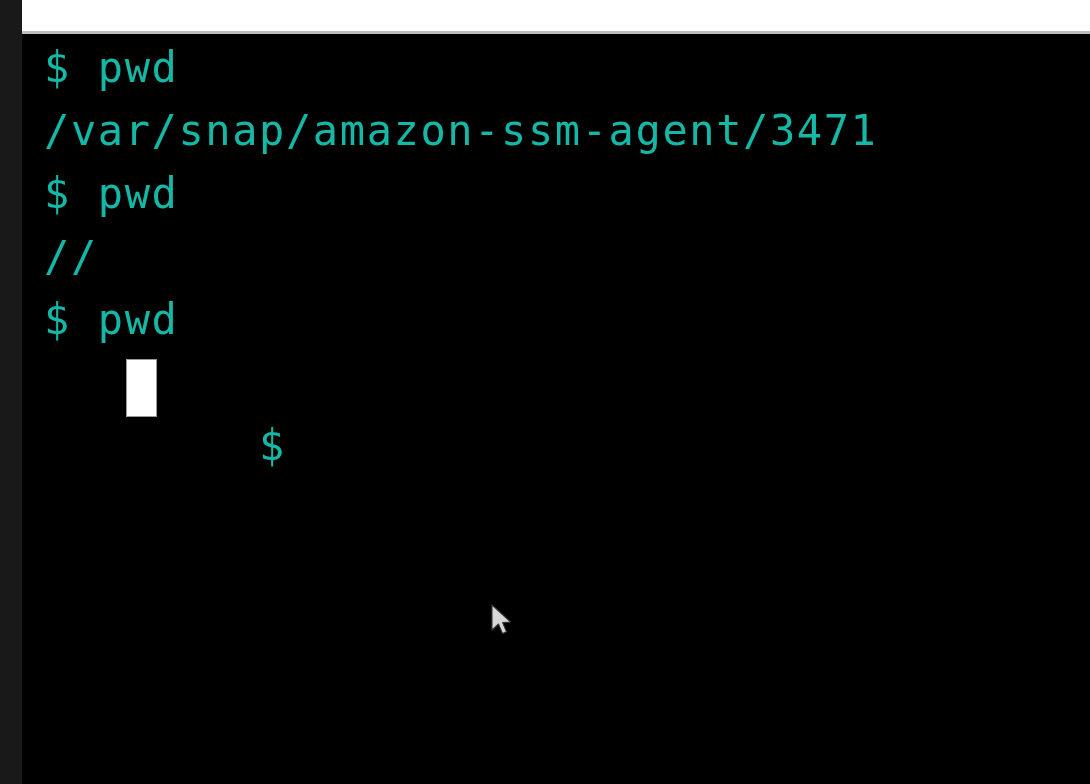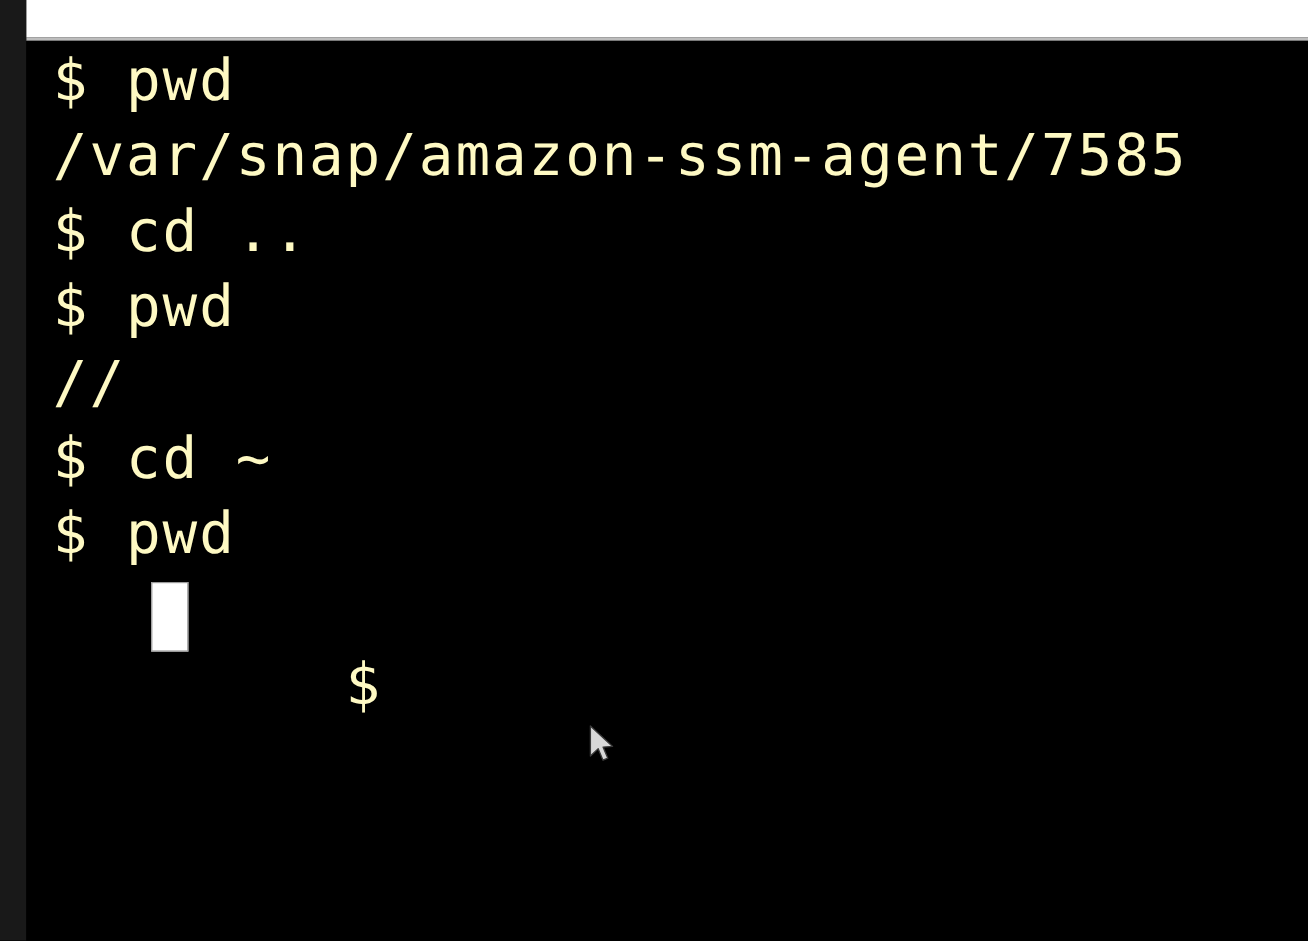--- a/index.html
+++ b/index.html
@@ -56,23 +56,23 @@
   #terminal-lines {
     position: absolute;
     left: 22px;
     top: 2px;
     right: 0;
   }
   .term-line {
     height: 63px;
     line-height: 63px;
     white-space: pre;
-    color: #fef9c3;
+    color: #14b8a6;
     font-family: "DejaVu Sans Mono", monospace;
-    font-size: 48px;
+    font-size: 42px;
     letter-spacing: 1.6px;
     font-weight: 400;
   }
   .term-line.prompt-line {
     position: relative;
   }
   
   #block-cursor {
     position: absolute;
     left: 82px;
@@ -101,25 +101,23 @@
   <div id="left-gutter"></div>
 
   <div id="top-band"></div>
 
   <div id="band-separator"></div>
 
   <div id="terminal">
     <div id="terminal-lines">
 
       <div class="term-line">$ pwd</div>
-      <div class="term-line">/var/snap/amazon-ssm-agent/7585</div>
-      <div class="term-line">$ cd ..</div>
+      <div class="term-line">/var/snap/amazon-ssm-agent/3471</div>
       <div class="term-line">$ pwd</div>
       <div class="term-line">//</div>
-      <div class="term-line">$ cd ~</div>
       <div class="term-line">$ pwd</div>
 
       <div class="term-line prompt-line">
         <span>$ </span>
         <span id="block-cursor"></span>
       </div>
 
     </div>
   </div>
 

